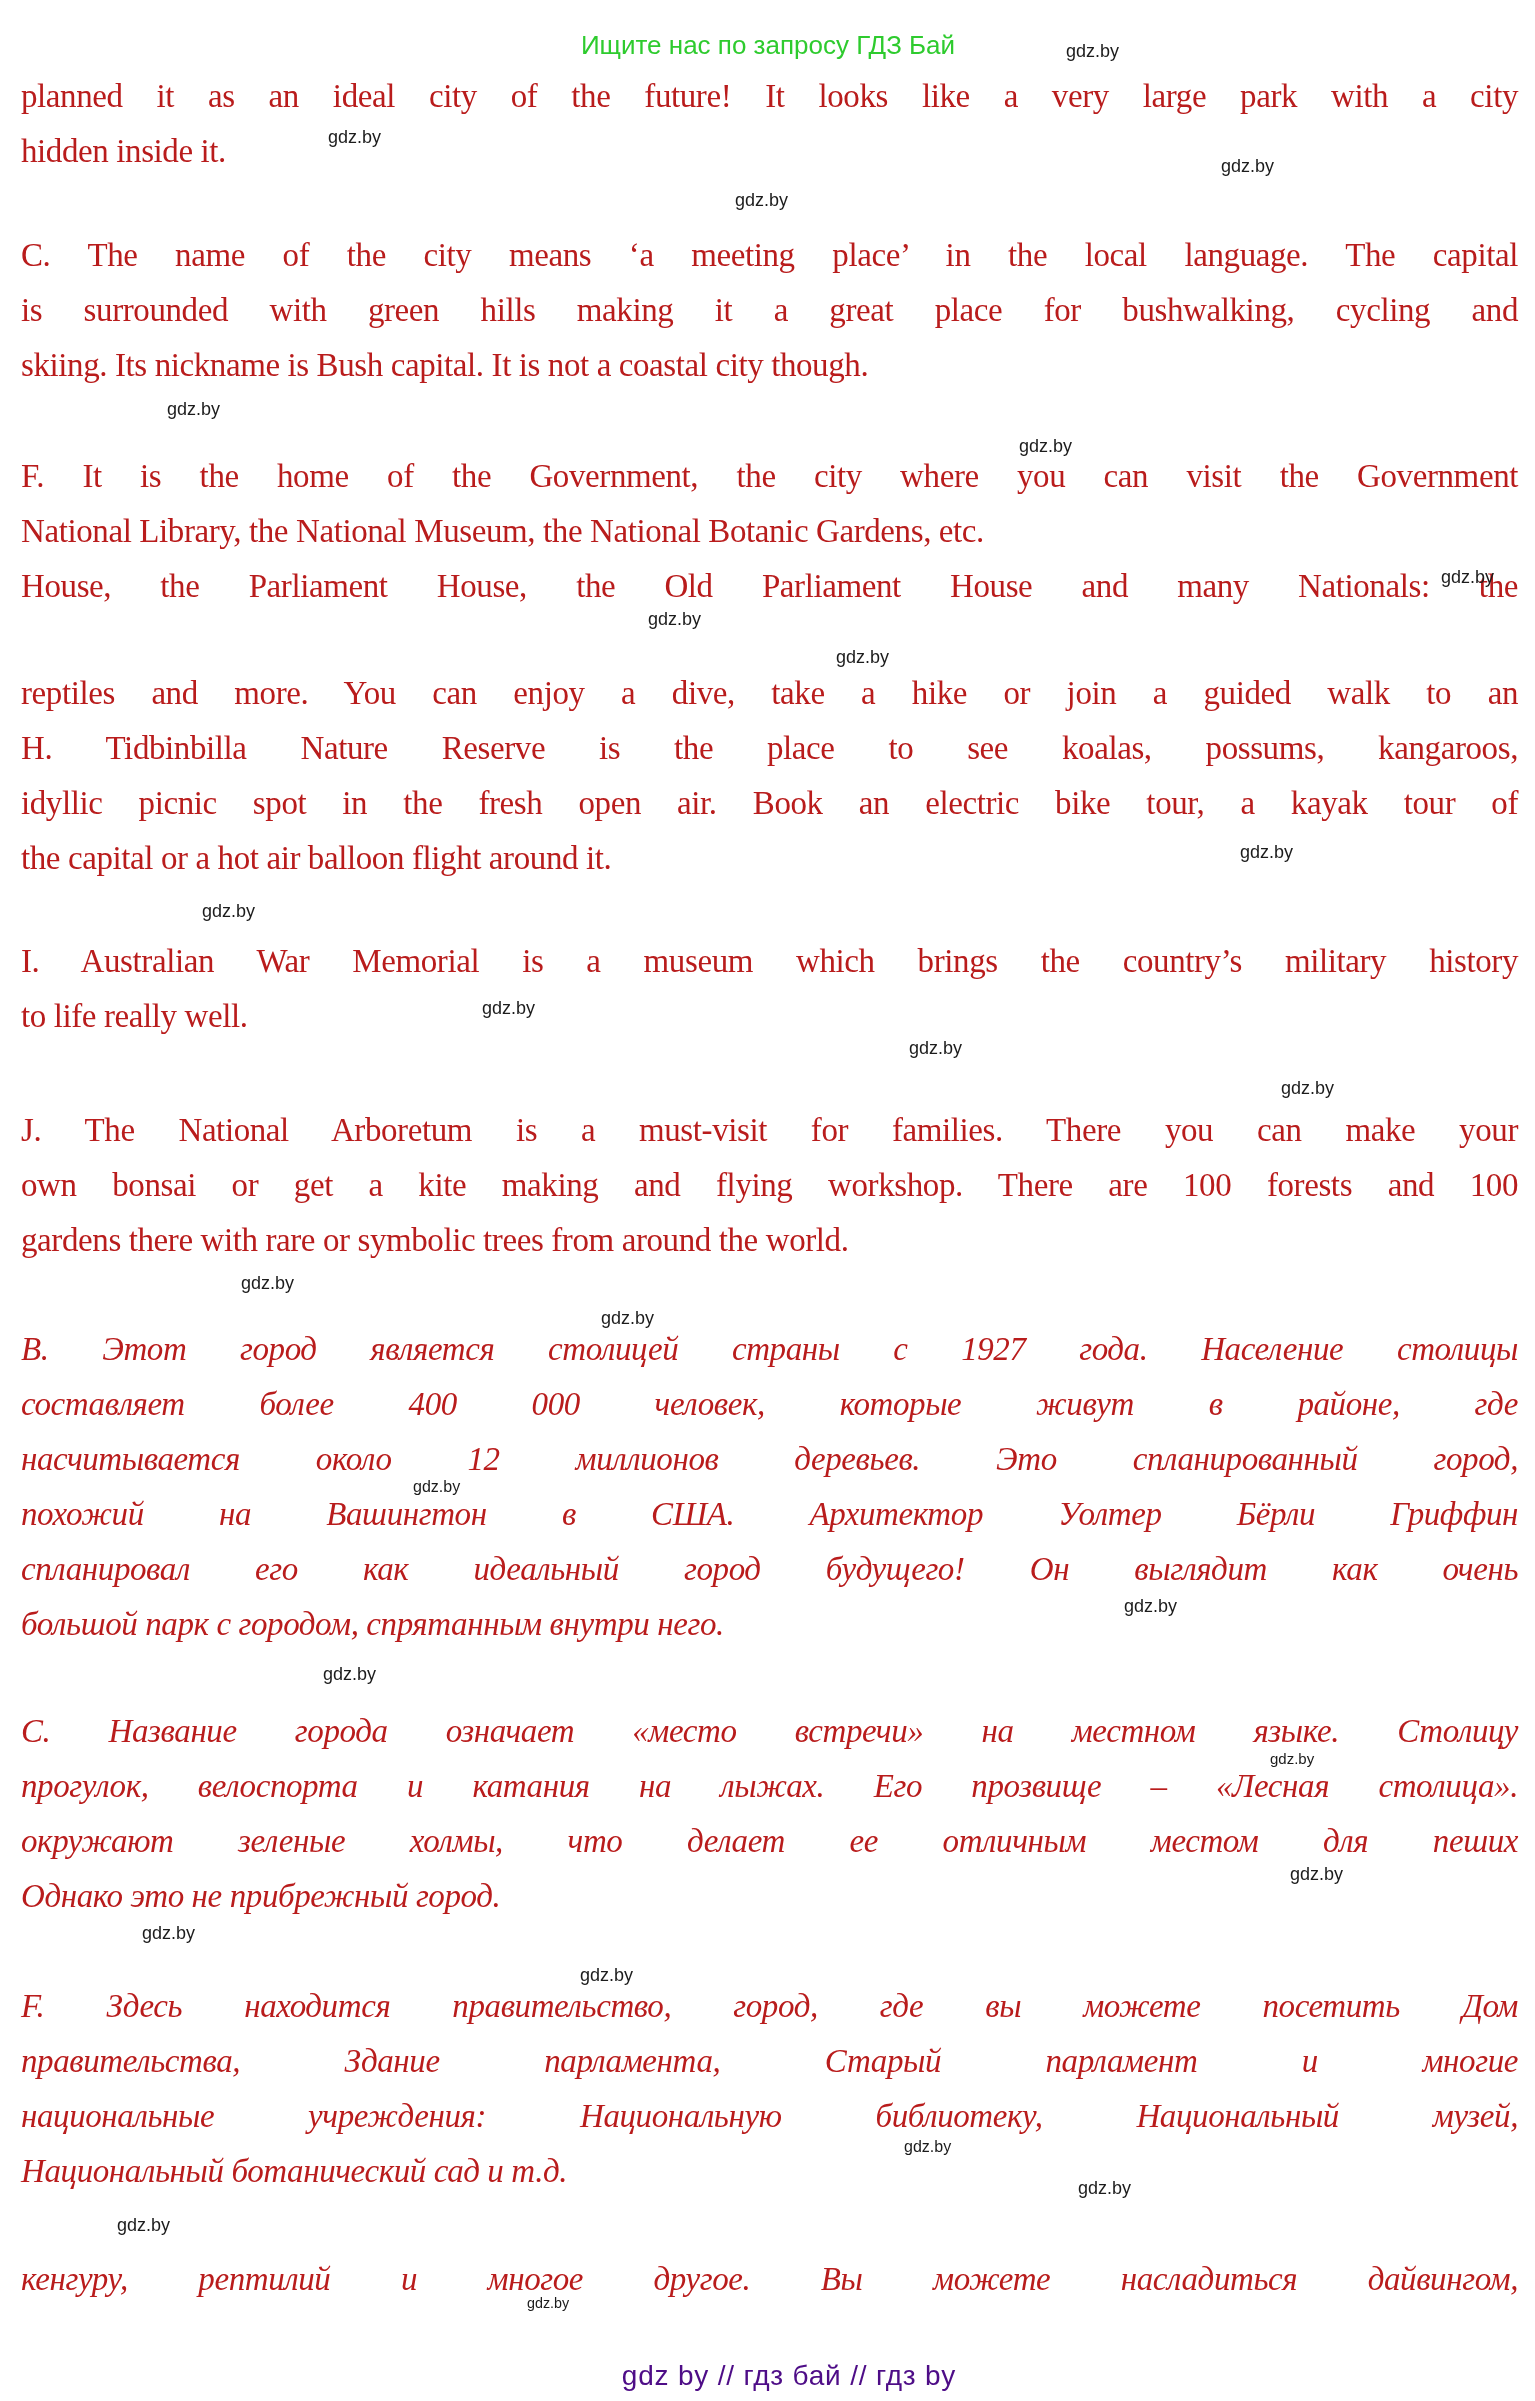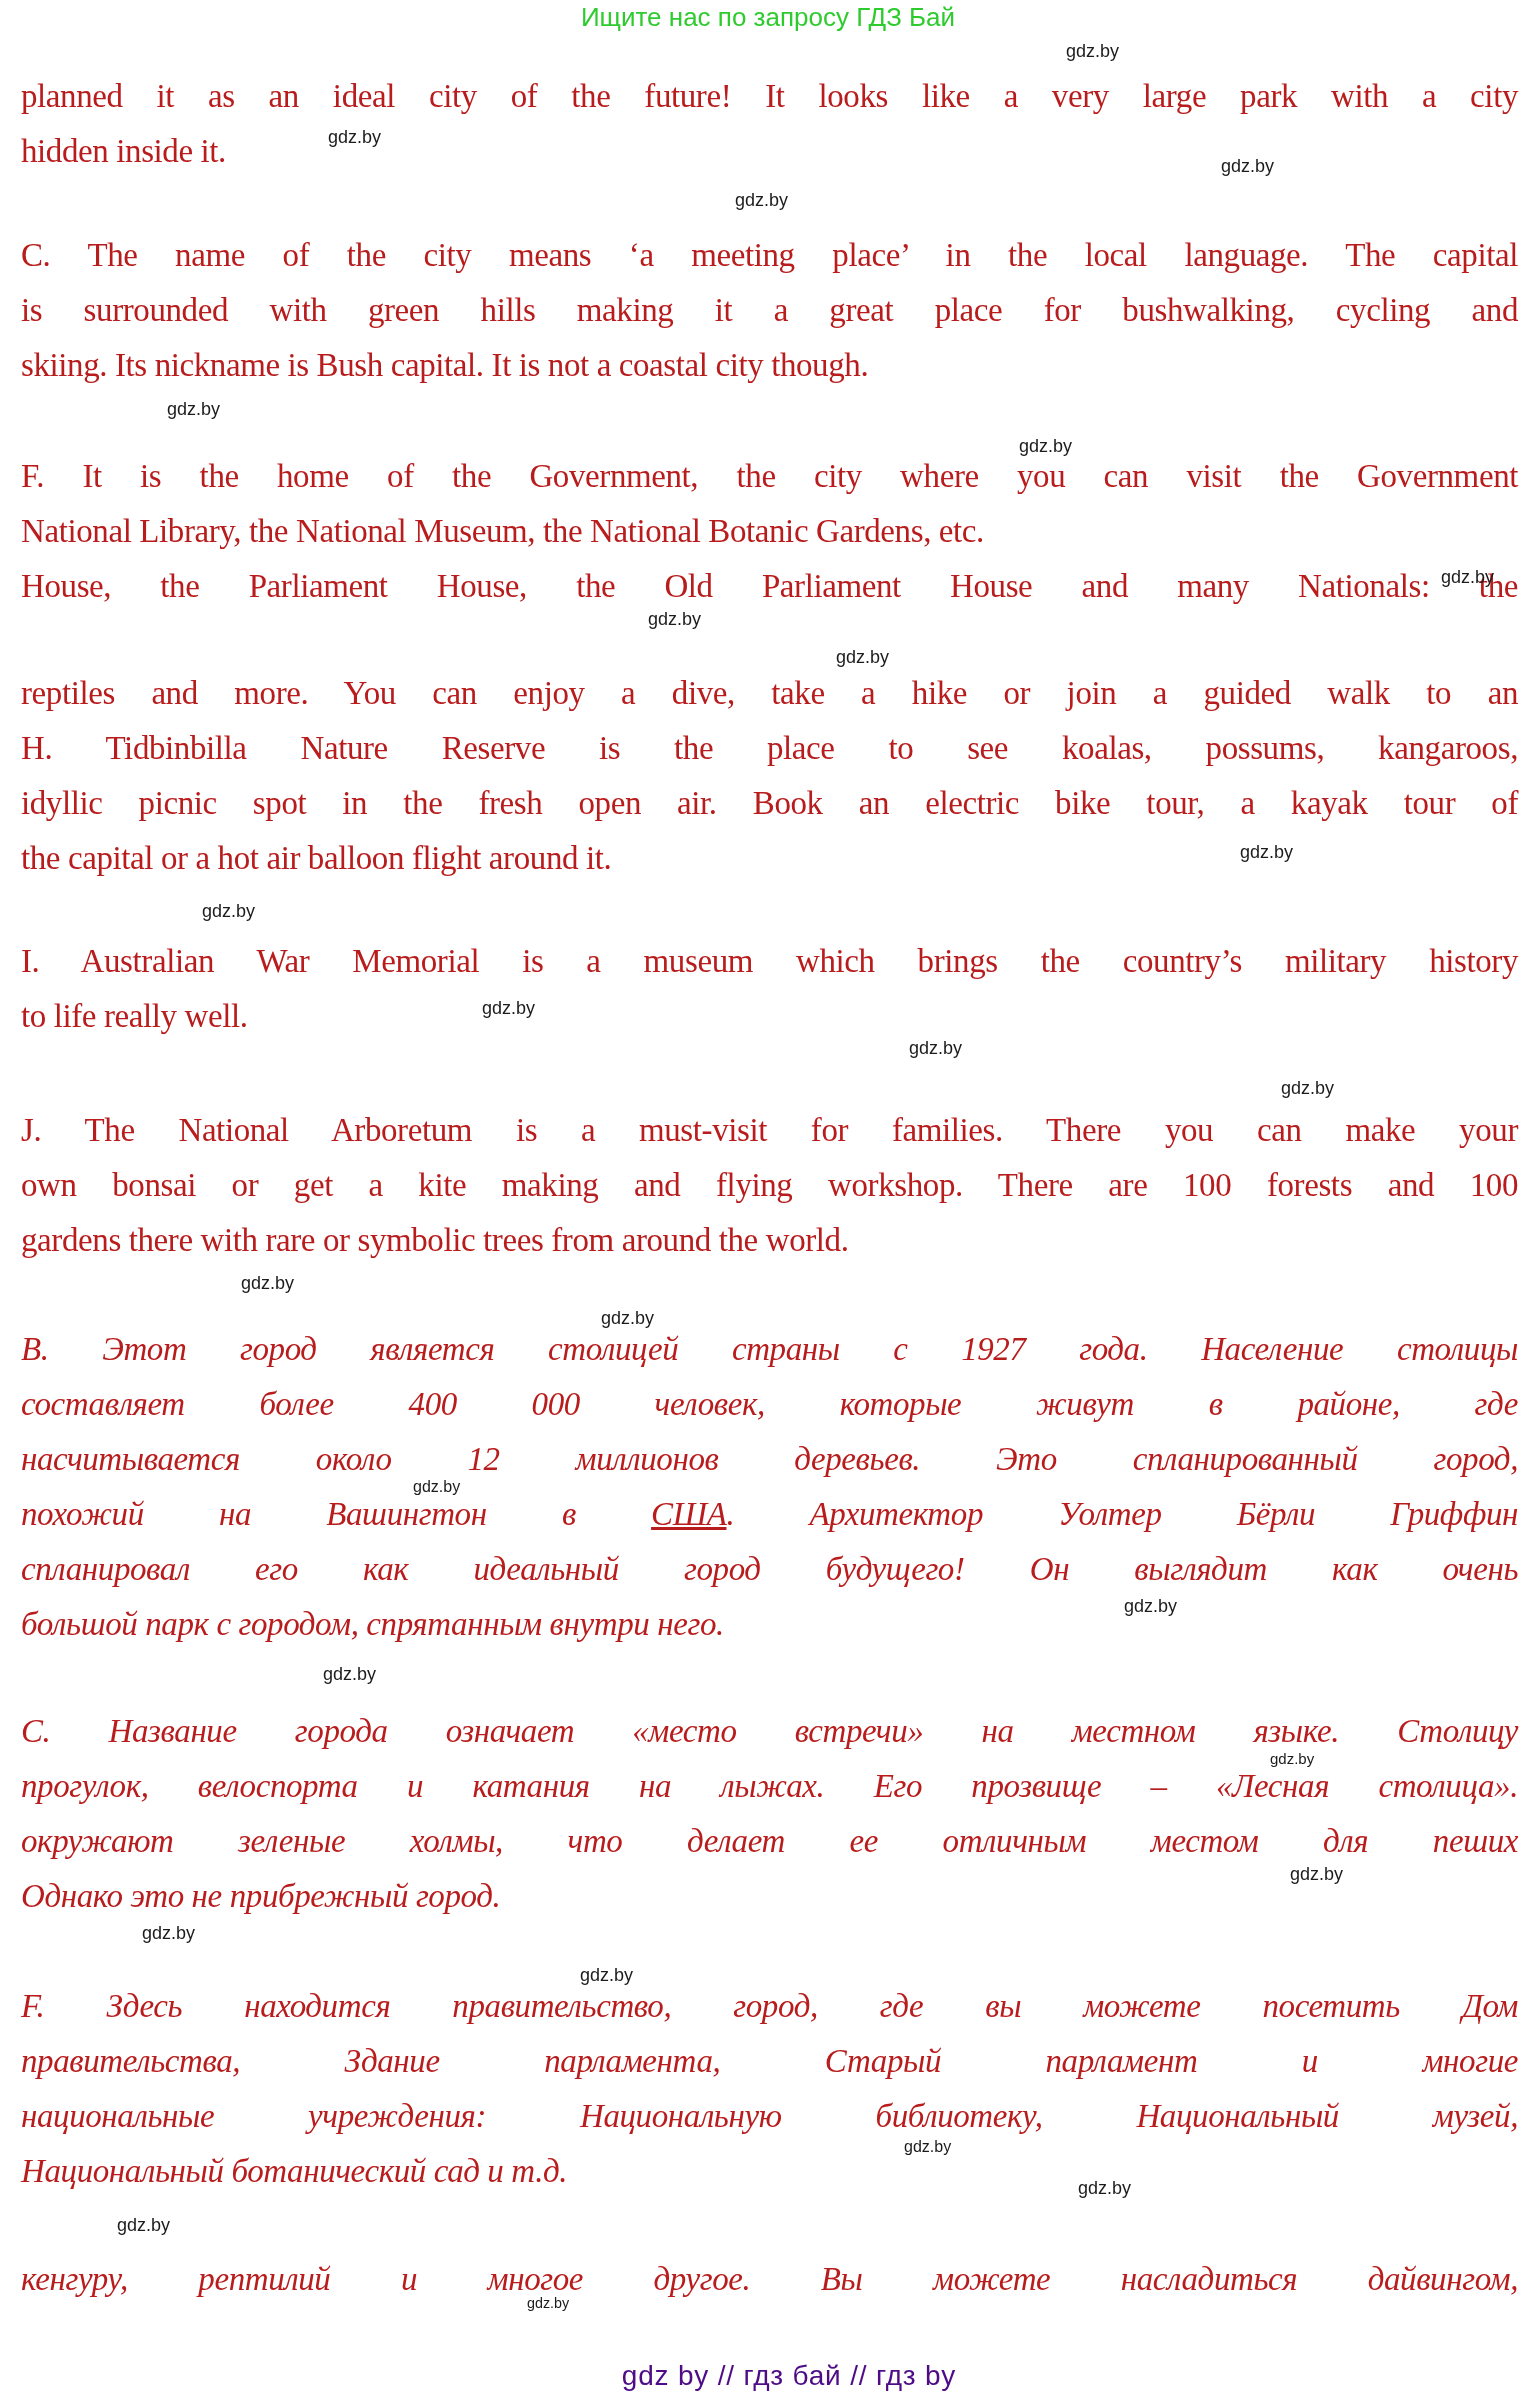--- a/index.html
+++ b/index.html
@@ -32,42 +32,42 @@
   .line {
     height: 55px;
     text-align: justify;
     text-align-last: justify;
     -moz-text-align-last: justify;
   }
   .line.last {
     text-align-last: left;
     -moz-text-align-last: left;
   }
-  .line span.u { text-decoration: underline; }
+  .line span.u { }
   .wm {
     position: absolute;
     font-family: "Liberation Sans", sans-serif;
     font-size: 18px;
     color: #1c1c1c;
     white-space: nowrap;
   }
   .footer-watermark {
     position: absolute;
     top: 2360px; left: 0; right: 0;
     text-align: center;
     font-family: "Liberation Sans", sans-serif;
     font-size: 28px;
     letter-spacing: 0.8px;
   }
 </style>
 </head>
 <body>
 
 <div class="page">
-  <div class="promo-header" style="color: rgb(46, 203, 46);">Ищите нас по запросу ГДЗ Бай</div>
+  <div class="promo-header" style="color: rgb(46, 203, 46); margin-top: 28px;">Ищите нас по запросу ГДЗ Бай</div>
 
   <div>
       <div class="para" style="top: 69px;">
         <div class="line"><span>planned it as an ideal city of the future! It looks like a very large park with a city</span></div>
         <div class="line last"><span>hidden inside it.</span></div>
       </div>
       <div class="para" style="top: 228px;">
         <div class="line"><span>C. The name of the city means ‘a meeting place’ in the local language. The capital</span></div>
         <div class="line"><span>is surrounded with green hills making it a great place for bushwalking, cycling and</span></div>
         <div class="line last"><span>skiing. Its nickname is Bush capital. It is not a coastal city though.</span></div>

